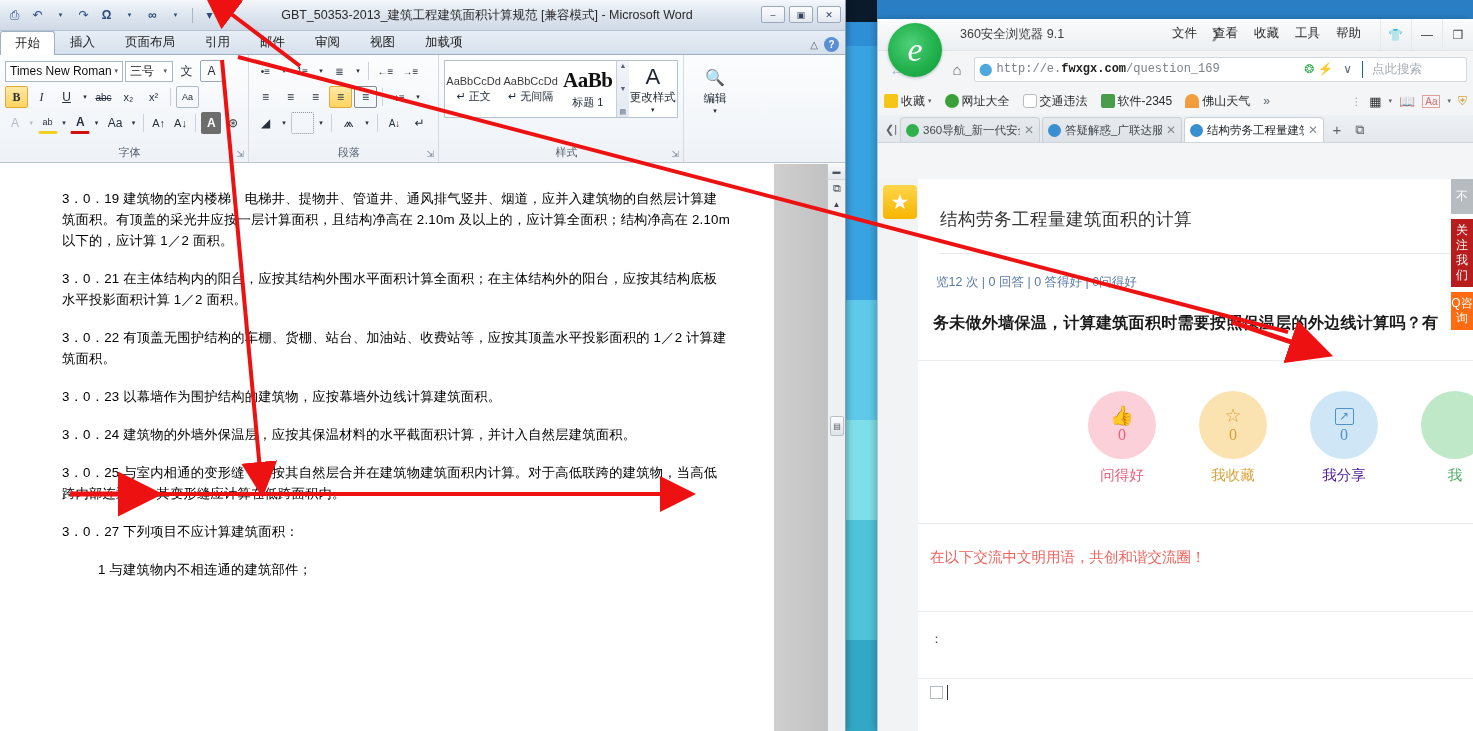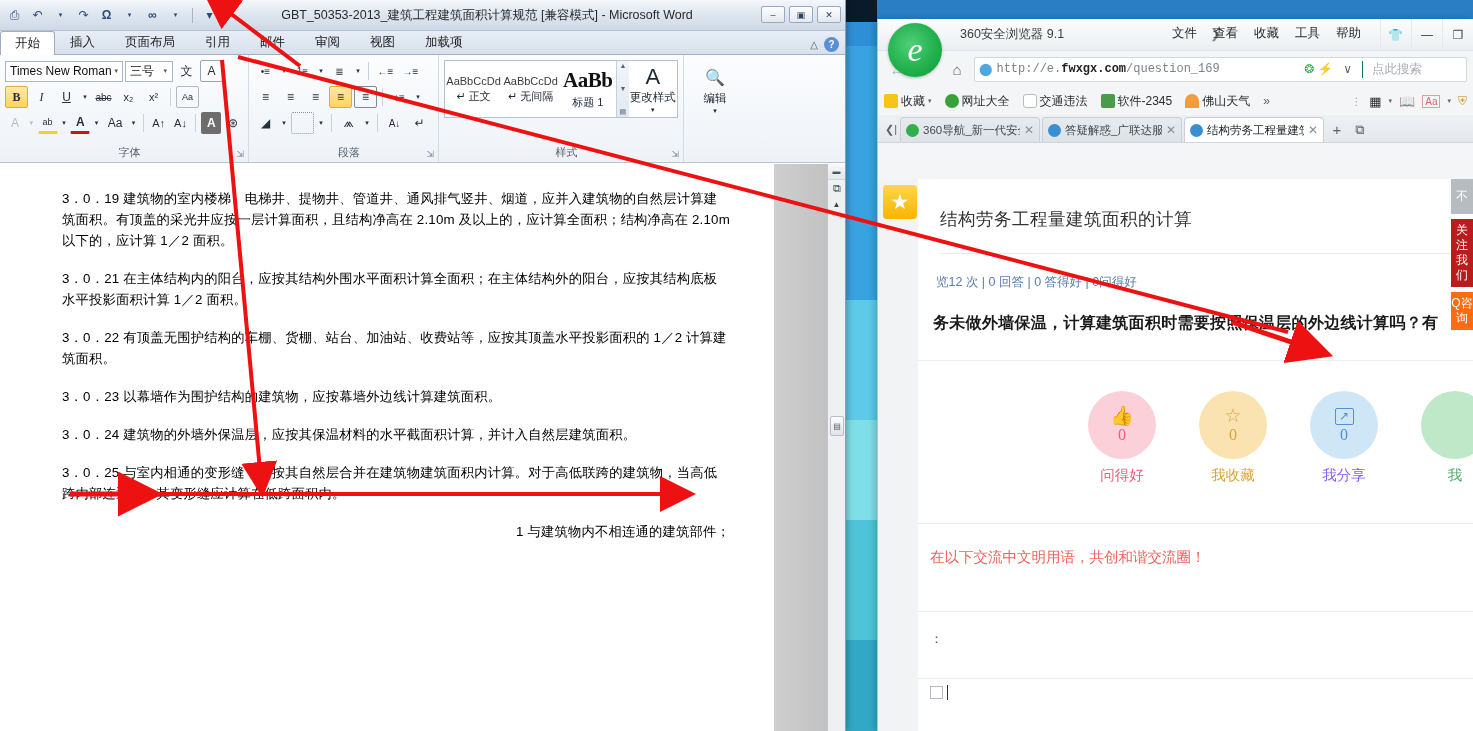--- a/index.html
+++ b/index.html
@@ -124,21 +124,21 @@
   }
   .docpaper{
     position:absolute; left:0; top:0; width:774px; bottom:0; background:#fff;
     padding:24px 44px 0 62px;
   }
   .docline{
     font-family:"Liberation Sans",sans-serif;
     font-size:13.3px; color:#000; line-height:21px; margin-bottom:17px;
     letter-spacing:.2px;
   }
-  .docline.indent{padding-left:36px;text-align:right;}
+  .docline.indent{padding-left:36px;}
   .ruler-right{
     position:absolute; right:0; top:0; bottom:0; width:72px;
     background:linear-gradient(90deg,#cfcfcf,#bdbdbd);
   }
   .scrollcol{
     position:absolute; right:0; top:164px; width:18px; bottom:0;
     background:#eef0f2; border-left:1px solid #c2c6cc;
   }
   .scroll-top{position:absolute;top:0;left:0;right:0;height:16px;background:linear-gradient(180deg,#f7f8fa,#e4e7eb);
       display:flex;align-items:center;justify-content:center;font-size:8px;color:#4b5460;border-bottom:1px solid #d2d6dc;}
@@ -421,20 +421,21 @@
 
   <div class="w-doc">
     <div class="ruler-right"></div>
     <div class="docpaper">
       <div class="docline">3．0．19  建筑物的室内楼梯、电梯井、提物井、管道井、通风排气竖井、烟道，应并入建筑物的自然层计算建筑面积。有顶盖的采光井应按一层计算面积，且结构净高在 2.10m 及以上的，应计算全面积；结构净高在 2.10m 以下的，应计算 1／2 面积。</div>
       <div class="docline">3．0．21  在主体结构内的阳台，应按其结构外围水平面积计算全面积；在主体结构外的阳台，应按其结构底板水平投影面积计算 1／2 面积。</div>
       <div class="docline">3．0．22  有顶盖无围护结构的车棚、货棚、站台、加油站、收费站等，应按其顶盖水平投影面积的 1／2 计算建筑面积。</div>
       <div class="docline">3．0．23  以幕墙作为围护结构的建筑物，应按幕墙外边线计算建筑面积。</div>
       <div class="docline">3．0．24  建筑物的外墙外保温层，应按其保温材料的水平截面积计算，并计入自然层建筑面积。</div>
       <div class="docline">3．0．25  与室内相通的变形缝，应按其自然层合并在建筑物建筑面积内计算。对于高低联跨的建筑物，当高低跨内部连通时，其变形缝应计算在低跨面积内。</div>
+      <div class="docline">3．0．27 下列项目不应计算建筑面积：</div>
       <div class="docline indent">1  与建筑物内不相连通的建筑部件；</div>
     </div>
   </div>
 
   <div class="scrollcol">
     <div class="scroll-top">▬</div>
     <div class="scroll-obj">⧉</div>
     <div class="scroll-up">▲</div>
     <div class="scroll-thumb">▤</div>
   </div>
@@ -557,21 +558,21 @@
             <span class="act-ico" style="color:#d8a33a">☆</span>
             <span class="act-num" style="color:#d8a33a">0</span>
           </div>
           <div class="act-lbl" style="color:#d8a33a">我收藏</div>
         </div>
         <div class="act">
           <div class="act-circ" style="background:#cfe6f7">
             <span class="act-ico" style="color:#4f92cf;border:1.5px solid #4f92cf;border-radius:2px;width:19px;height:17px;display:flex;align-items:center;justify-content:center;font-size:12px">↗</span>
             <span class="act-num" style="color:#4f92cf">0</span>
           </div>
-          <div class="act-lbl" style="color:#8b5cf6">我分享</div>
+          <div class="act-lbl" style="color:#4c1d95">我分享</div>
         </div>
         <div class="act">
           <div class="act-circ" style="background:#bfe8c8">
             <span class="act-ico" style="color:#4faa66"></span>
             <span class="act-num" style="color:#4faa66"></span>
           </div>
           <div class="act-lbl" style="color:#4faa66">我</div>
         </div>
       </div>
 

